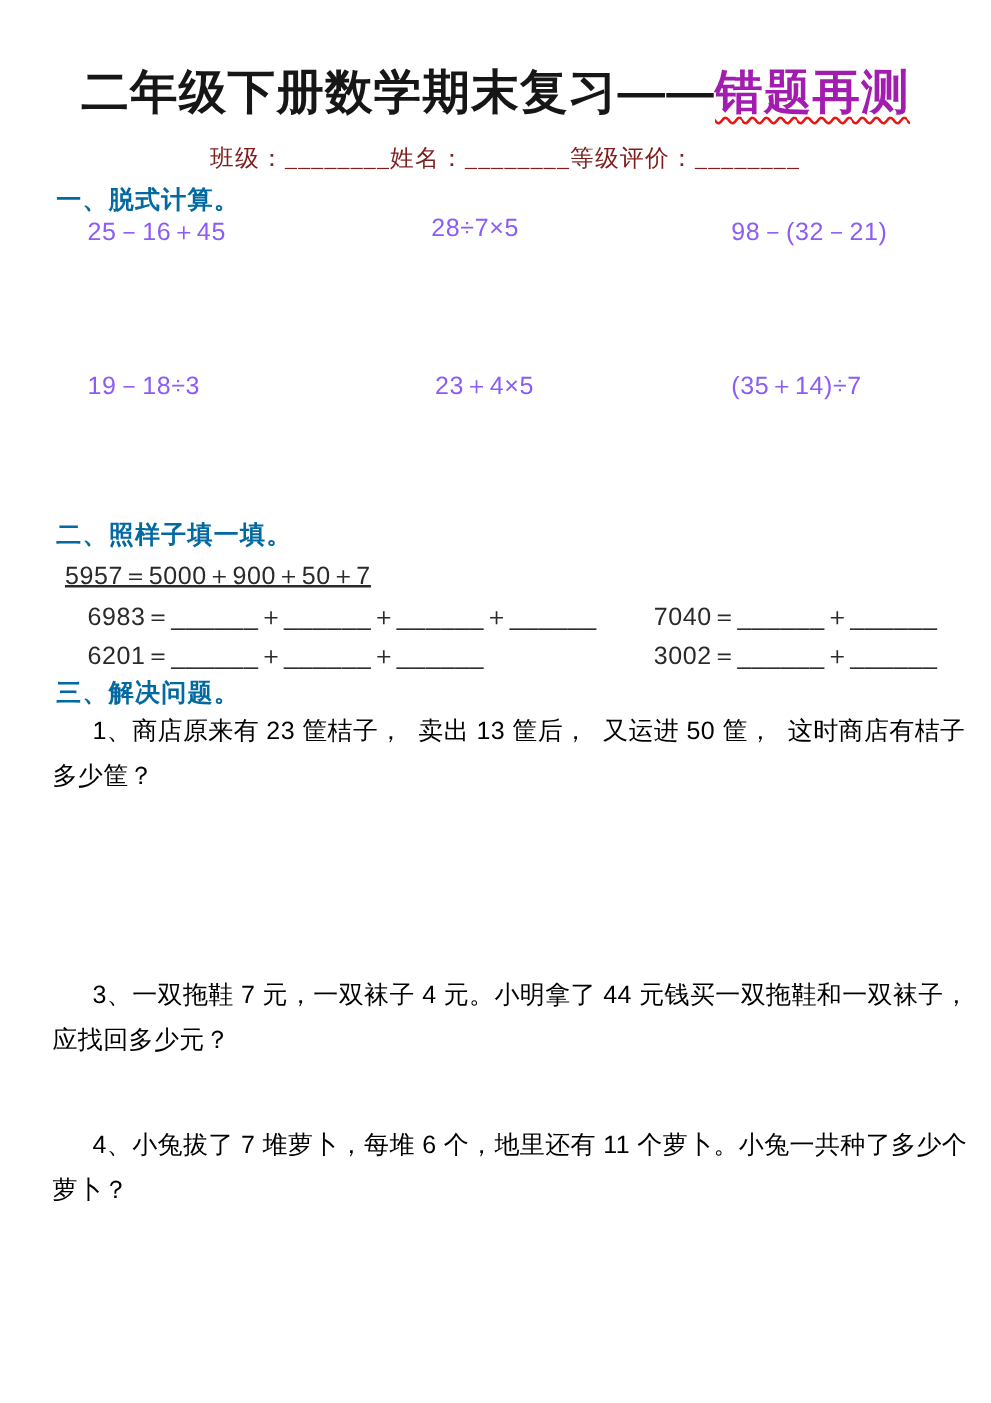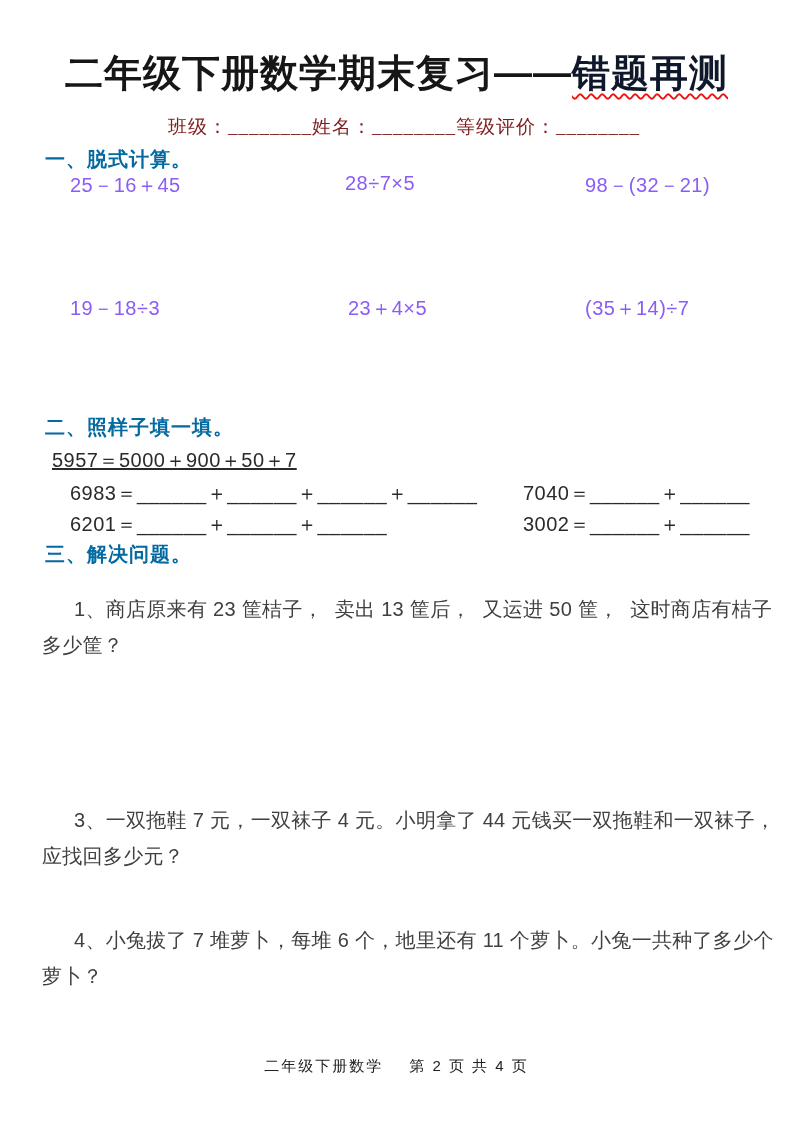--- a/index.html
+++ b/index.html
@@ -13,21 +13,21 @@
     overflow:hidden;
   }
   .title {
     position:absolute; top:48px; left:0; width:100%;
     text-align:center;
     font-size:38px; font-weight:bold;
     letter-spacing:1px;
     white-space:nowrap;
   }
   .title .red {
-    color:#0f172a;
+    color:#a21caf;
     text-decoration-line:underline;
     text-decoration-style:wavy;
     text-decoration-color:#ea1410;
     text-decoration-thickness:2px;
     text-underline-offset:7px;
   }
   .info-line {
     position:absolute; top:114px; left:168px;
     font-family:"Liberation Serif","DejaVu Serif",serif;
     font-size:19px; letter-spacing:1px;
@@ -51,22 +51,21 @@
     font-size:20px; letter-spacing:0.5px;
     color:#2a2a2a;
     white-space:nowrap;
   }
   .problem {
     position:absolute; left:42px; width:740px;
     font-size:20px; line-height:36px;
     letter-spacing:0.3px;
     text-indent:32px;
     white-space:pre-wrap;
-    color:#404040;
-    margin-top:24px;
+    color:#000000;
   }
   .footer {
     position:absolute; top:1057px; left:0; width:100%;
     text-align:center;
     font-size:15px; letter-spacing:2px;
     color:#222;
   }
   .footer .gap { display:inline-block; width:26px; }
 </style>
 </head>
@@ -100,15 +99,14 @@
 
   <div class="sec-heading" style="top:541px;">三、解决问题。</div>
 
   <div class="problem" style="top:567px;">1、商店原来有 23 筐桔子，  卖出 13 筐后，  又运进 50 筐，  这时商店有桔子
 多少筐？</div>
   <div class="problem" style="top:778px;">3、一双拖鞋 7 元，一双袜子 4 元。小明拿了 44 元钱买一双拖鞋和一双袜子，
 应找回多少元？</div>
   <div class="problem" style="top:898px;">4、小兔拔了 7 堆萝卜，每堆 6 个，地里还有 11 个萝卜。小兔一共种了多少个
 萝卜？</div>
 
-  <div class="footer"><span>二年级下册数学</span><span class="gap"></span><span>第 2 页 共 4 页</span></div>
 
 </div>
 
 </body></html>

